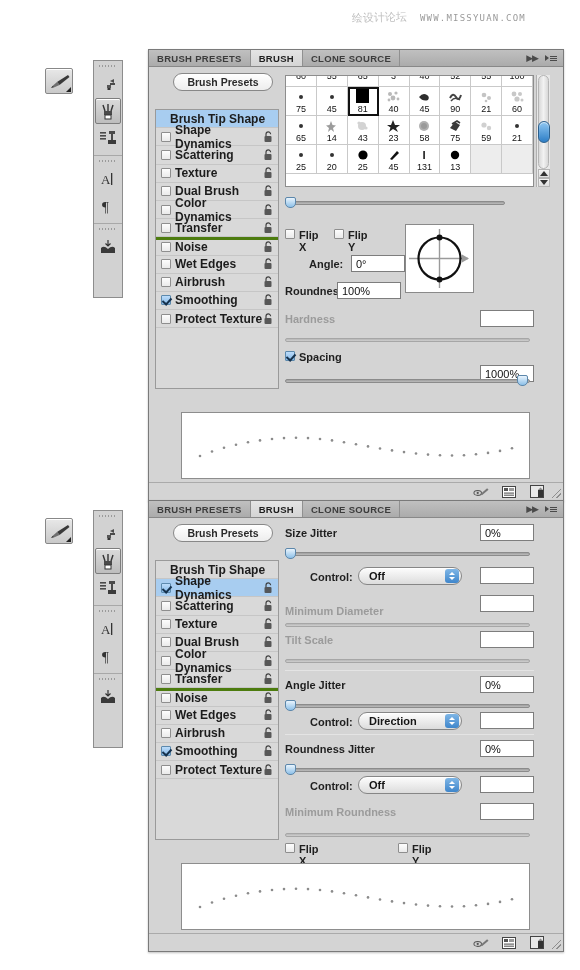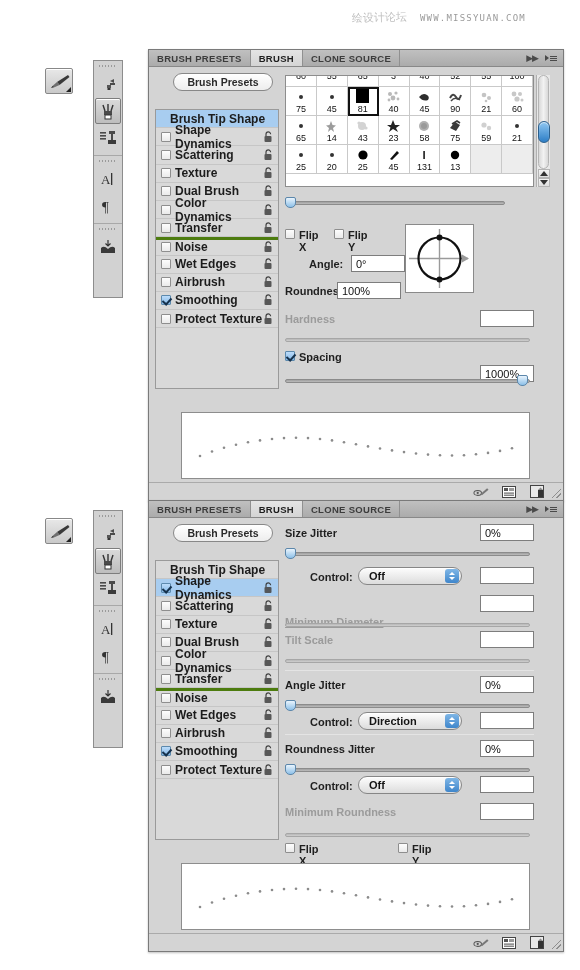--- a/index.html
+++ b/index.html
@@ -1026,21 +1026,21 @@
           <span>Off</span>
           <span class="arrows">
               <span class="up"></span>
               <span class="dn"></span>
             </span>
         </div>
         <span class="num-field" style="position:absolute;left:195px;top:0;width:54px;"></span>
       </div>
 
       <div class="rcol" style="left:136px;top:77px;width:265px;">
-        <span class="ctl-label dim" style="position:absolute;left:0;top:21px;text-decoration:underline;">Minimum Diameter</span>
+        <span class="ctl-label dim" style="position:absolute;left:0;top:10px;">Minimum Diameter</span>
         <span class="num-field" style="position:absolute;left:195px;top:0;width:54px;"></span>
         <div class="slider" style="position:absolute;left:0;top:24px;width:245px;">
           <div class="track flat"></div>
         </div>
       </div>
 
       <div class="rcol" style="left:136px;top:113px;width:265px;">
         <span class="ctl-label dim" style="position:absolute;left:0;top:3px;">Tilt Scale</span>
         <span class="num-field" style="position:absolute;left:195px;top:0;width:54px;"></span>
         <div class="slider" style="position:absolute;left:0;top:24px;width:245px;">

